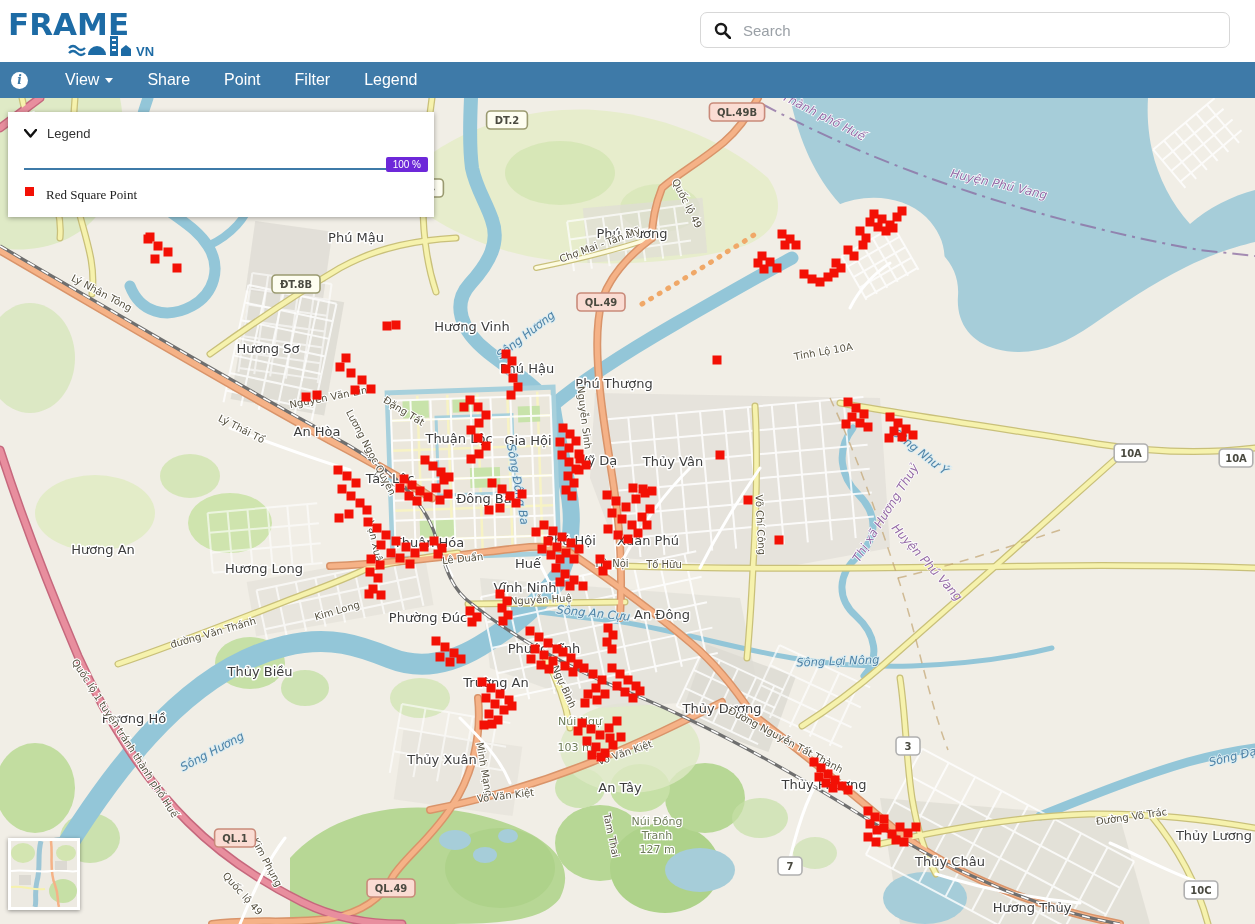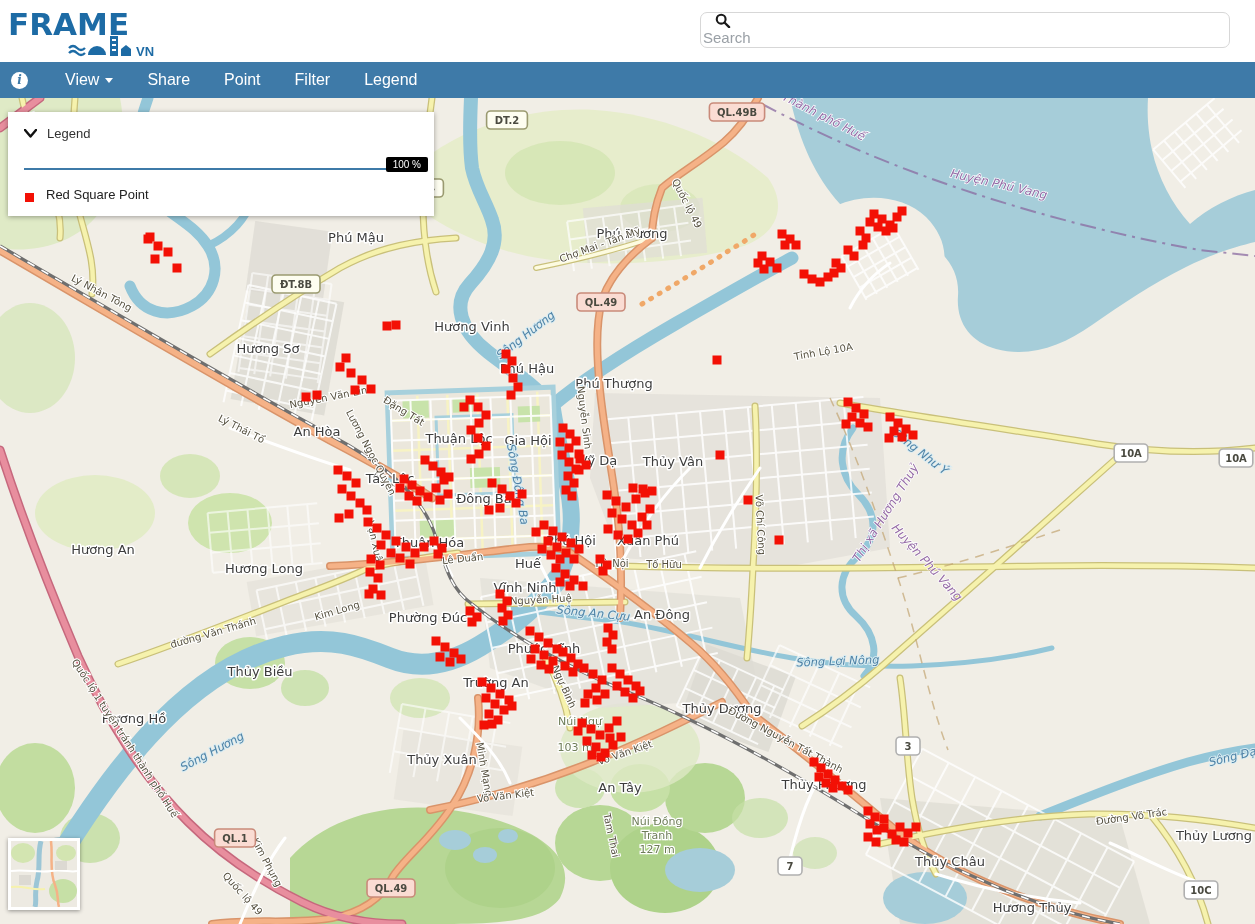--- a/index.html
+++ b/index.html
@@ -6,21 +6,21 @@
   body{width:1255px;height:924px;position:relative;overflow:hidden;background:#fff;
        font-family:"Liberation Sans","DejaVu Sans",sans-serif;}
   
   .header{position:absolute;left:0;top:0;width:1255px;height:62px;background:#fff;text-decoration:underline;}
   .logo{position:absolute;left:8px;top:4px;width:180px;height:56px;cursor:pointer;}
   .logo-text{font-weight:bold;font-size:31px;letter-spacing:0px;color:#1d6ba5;
              font-family:"DejaVu Sans",sans-serif;position:absolute;left:0;top:2px;}
   .logo-picto{position:absolute;left:60px;top:30px;}
   .logo-vn{position:absolute;left:128px;top:40px;font-size:13px;font-weight:bold;color:#1d6ba5;}
   .search-wrap{position:absolute;left:700px;top:12px;width:528px;height:34px;border:1px solid #d7d7d7;
-               border-radius:7px;background:#fff;display:flex;flex-direction:column;}
+               border-radius:7px;background:#fff;display:flex;align-items:center;}
   .search-icon{margin-left:13px;margin-right:10px;display:block;}
   .search-input{border:none;outline:none;flex:1;font-size:15px;color:#333;background:transparent;
                 font-family:"Liberation Sans",sans-serif;}
   .search-input::placeholder{color:#9aa0a6;}
   
   .navbar{position:absolute;left:0;top:62px;width:1255px;height:36px;background:#3e7aa8;
           display:flex;align-items:center;}
   .nav-info{width:17px;height:17px;border-radius:50%;background:#fff;color:#3e7aa8;font-weight:bold;
             font-size:12px;text-align:center;line-height:17px;margin-left:11px;margin-right:20px;
             font-family:"DejaVu Serif",serif;font-style:italic;cursor:pointer;}
@@ -41,23 +41,23 @@
   .shield-txt{font-size:10px;fill:#4a4a40;text-anchor:middle;font-weight:bold;}
   
   .legend{position:absolute;left:8px;top:14px;width:426px;background:#fff;
           box-shadow:0 1px 5px rgba(0,0,0,.35);padding:0 0 14px 0;}
   .legend-row1{display:flex;align-items:center;padding:14px 0 0 16px;cursor:pointer;}
   .legend-title{font-size:13px;color:#333;margin-left:10px;}
   .legend-row2{display:flex;align-items:center;padding:14px 0 0 16px;}
   .legend-layer{font-size:15px;color:#222;margin-left:12px;}
   .legend-slider{position:relative;margin:16px 0 0 0;height:18px;cursor:pointer;}
   .slider-line{position:absolute;left:16px;right:8px;top:11px;height:2px;background:#3e7aa8;}
-  .slider-badge{position:absolute;right:6px;top:0;background:#000000;color:#fff;font-size:10px;
+  .slider-badge{position:absolute;right:6px;top:0;background:#6d28d9;color:#fff;font-size:10px;
                 padding:2px 7px;border-radius:2px;}
-  .legend-row3{display:flex;align-items:flex-end;padding:12px 0 0 17px;}
+  .legend-row3{display:flex;align-items:flex-start;padding:12px 0 0 17px;font-family:Liberation Serif, serif;}
   .legend-swatch{width:9px;height:9px;background:#f31005;}
   .legend-item-label{font-size:13px;color:#222;margin-left:12px;}
   
   .minimap{position:absolute;left:8px;top:740px;width:66px;height:66px;background:#fff;
            border:3px solid #fff;box-shadow:0 1px 4px rgba(0,0,0,.4);cursor:pointer;}
 </style>
 </head>
 <body>
 
 <div class="header">

